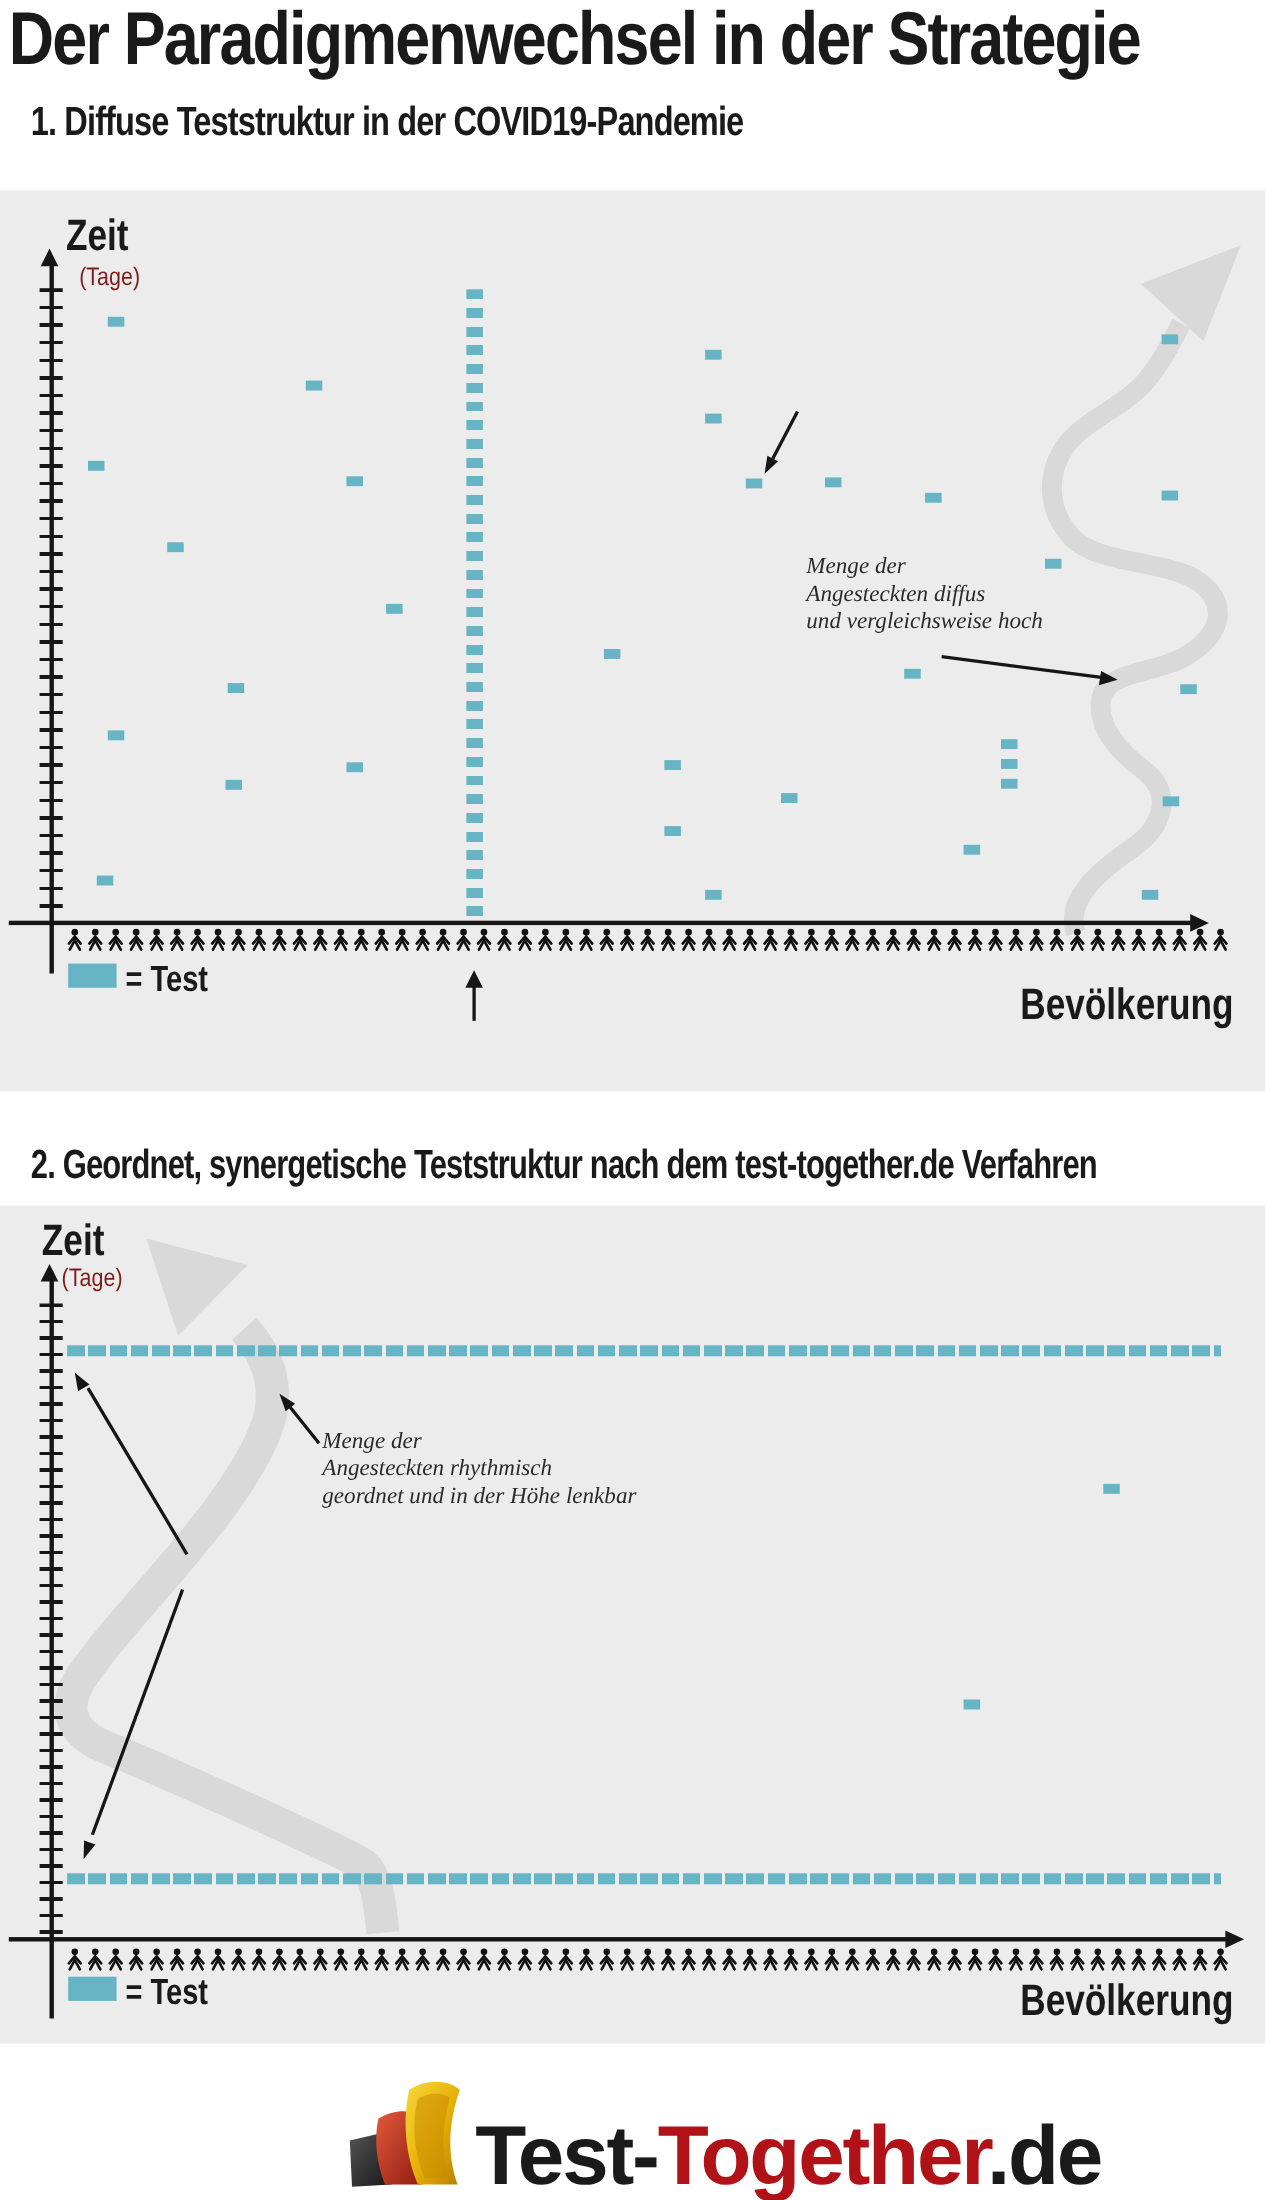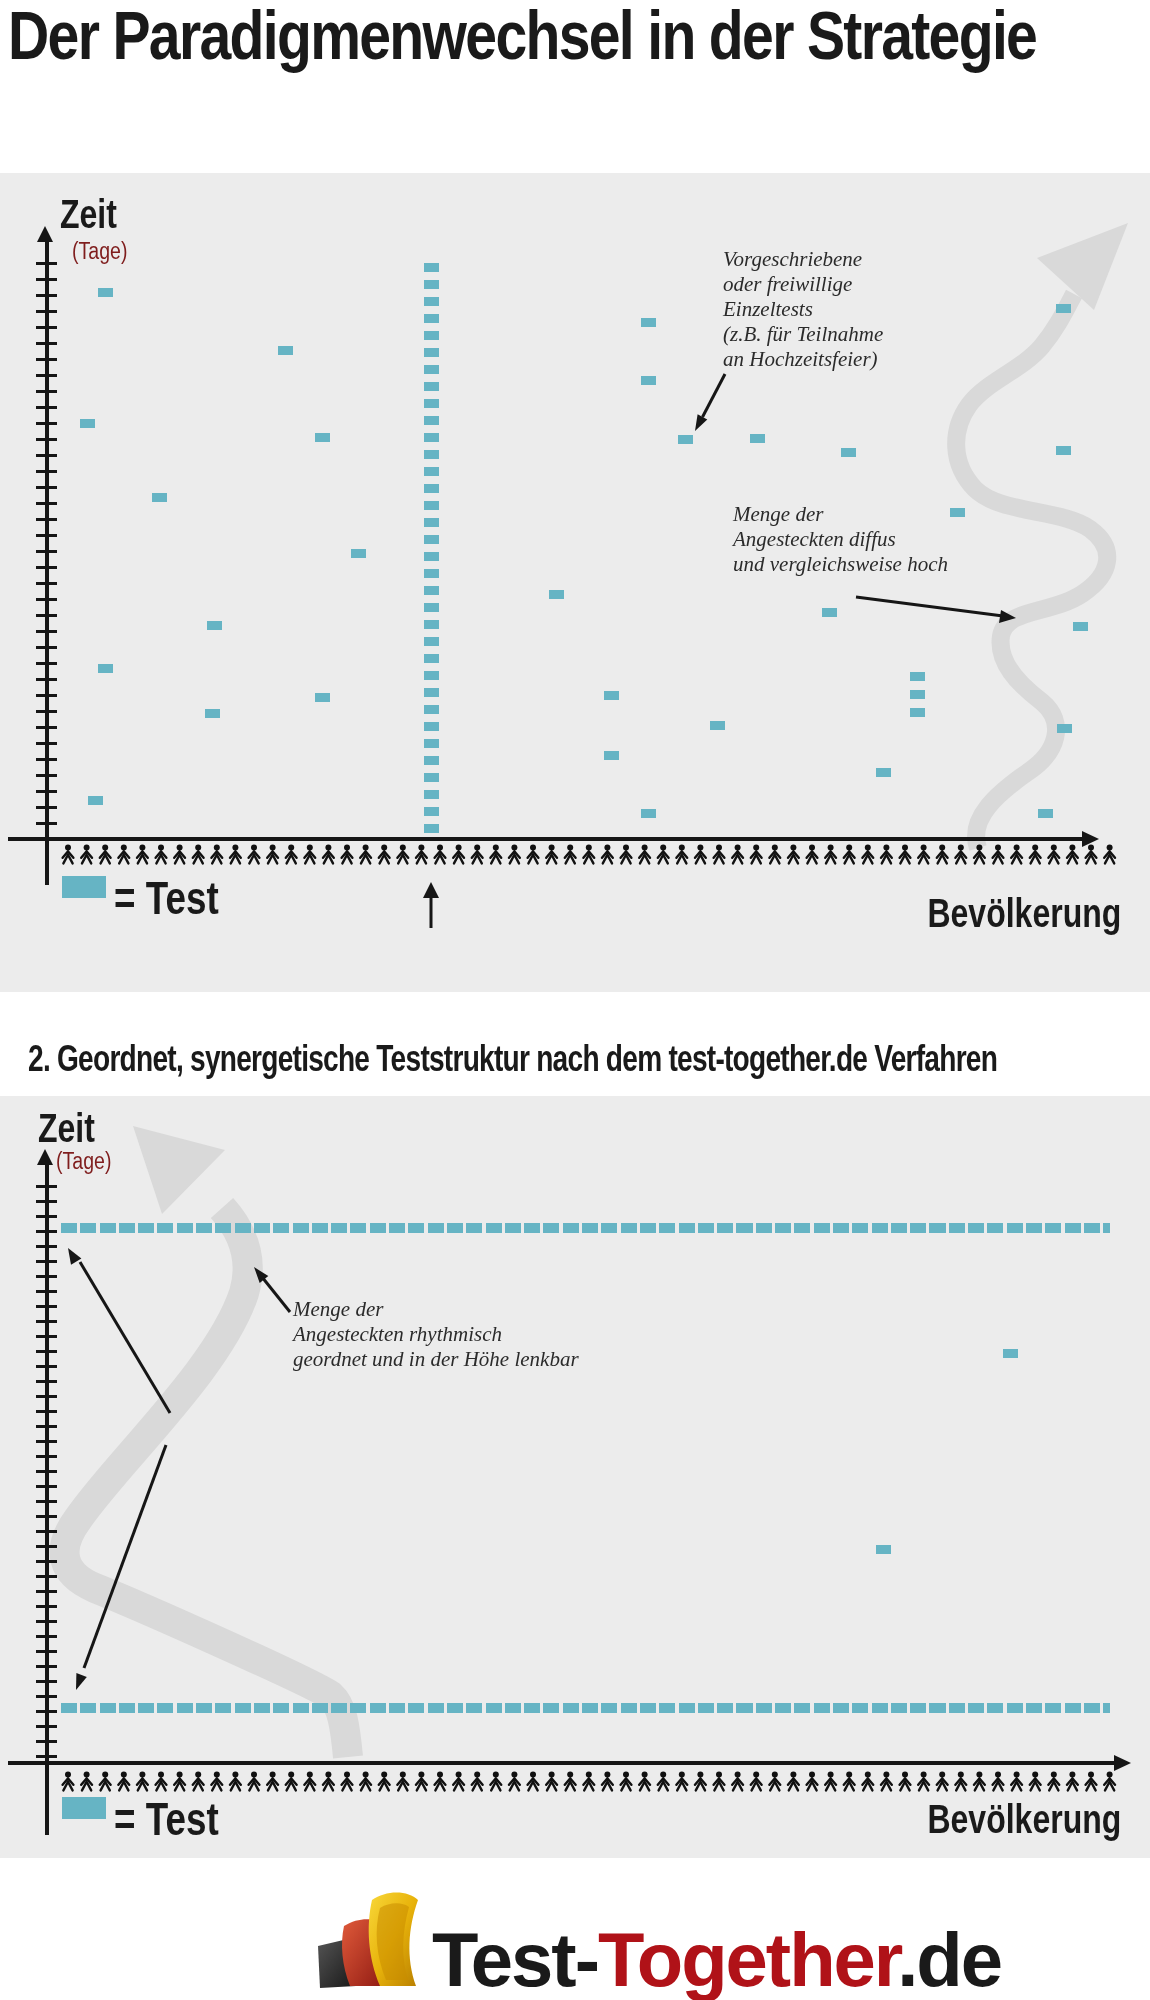--- a/index.html
+++ b/index.html
@@ -11,21 +11,21 @@
   .title{left:8px;top:0px;font-size:68px;font-weight:900;letter-spacing:-2px;line-height:70px;}
   .h1{left:28px;top:90px;font-size:37px;font-weight:900;letter-spacing:-1px;}
   .h2{left:28px;top:1038px;font-size:37px;font-weight:900;letter-spacing:-1px;}
   .panel{left:0;width:1150px;background:#ececec;}
   #panel1{top:173px;height:819px;}
   #panel2{top:1096px;height:762px;}
   .zeit{font-size:40px;font-weight:700;}
   .tage{font-size:23px;font-weight:500;color:#7f1d1d;}
   .bev{font-size:40px;font-weight:900;}
   .legend-box{width:44px;height:22px;background:#66b4c4;}
-  .legend-label{font-size:46px;font-weight:900;}
+  .legend-label{font-size:33px;font-weight:900;}
   .ann{font-family:"Liberation Serif","DejaVu Serif",serif;font-style:italic;font-size:21px;
        line-height:25px;color:#2b2b2b;white-space:pre-line;}
   .vaxis{width:4px;background:#161616;}
   .haxis{height:4px;background:#161616;}
   .arrow-up{width:0;height:0;border-left:8px solid transparent;border-right:8px solid transparent;
             border-bottom:16px solid #161616;}
   .arrow-right{width:0;height:0;border-top:8px solid transparent;border-bottom:8px solid transparent;
             border-left:17px solid #161616;}
   .ticks{width:21px;background:repeating-linear-gradient(to bottom,#161616 0 3px,transparent 3px 16px);}
   .ticks2{width:21px;background:repeating-linear-gradient(to bottom,#161616 0 3px,transparent 3px 15px);}
@@ -37,20 +37,21 @@
   .logo-text{font-size:76px;font-weight:900;letter-spacing:-2px;}
   .logo-red{color:#b01218;}
   svg{display:block;}
 </style>
 </head>
 <body>
 
 <div class="page">
 
   <div class="abs title"><span class="cond" style="transform:scaleX(.84);">Der Paradigmenwechsel in der Strategie</span></div>
+  <div class="abs h1"><span class="cond">1. Diffuse Teststruktur in der COVID19-Pandemie</span></div>
   <div class="abs h2"><span class="cond" style="transform:scaleX(.76);">2. Geordnet, synergetische Teststruktur nach dem test-together.de Verfahren</span></div>
 
   <div class="abs panel" id="panel1"></div>
   <div class="abs panel" id="panel2"></div>
 
   <svg class="abs" style="left:0;top:0;" width="1150" height="2000" viewBox="0 0 1150 2000">
 
     <g>
       <path d="M 978 848 C 968 818 998 793 1028 772 C 1058 752 1066 722 1042 702
                C 1018 684 997 662 1001 636 C 1006 608 1052 614 1082 594
@@ -100,25 +101,20 @@
 
   <div class="abs zeit" style="left:60px;top:192px;"><span class="cond">Zeit</span></div>
   <div class="abs tage" style="left:72px;top:238px;"><span class="cond" style="transform:scaleX(.85);">(Tage)</span></div>
 
   <div class="abs arrow-up" style="left:37px;top:226px;"></div>
   <div class="abs vaxis" style="left:45px;top:240px;height:645px;"></div>
   <div class="abs ticks" style="left:36px;top:262px;height:577px;"></div>
   <div class="abs haxis" style="left:8px;top:837px;width:1076px;"></div>
   <div class="abs arrow-right" style="left:1082px;top:831px;"></div>
 
-  <div class="abs ann" style="left:723px;top:247px;">Vorgeschriebene
-oder freiwillige
-Einzeltests
-(z.B. für Teilnahme
-an Hochzeitsfeier)</div>
   <div class="abs ann" style="left:733px;top:502px;">Menge der
 Angesteckten diffus
 und vergleichsweise hoch</div>
 
   <div class="abs legend-box" style="left:62px;top:876px;"></div>
   <div class="abs legend-label" style="left:114px;top:871px;"><span class="cond">= Test</span></div>
   <div class="abs bev" style="right:29px;top:891px;"><span class="cond-r">Bevölkerung</span></div>
 
   <div class="abs zeit" style="left:38px;top:1106px;"><span class="cond">Zeit</span></div>
   <div class="abs tage" style="left:56px;top:1148px;"><span class="cond" style="transform:scaleX(.85);">(Tage)</span></div>

